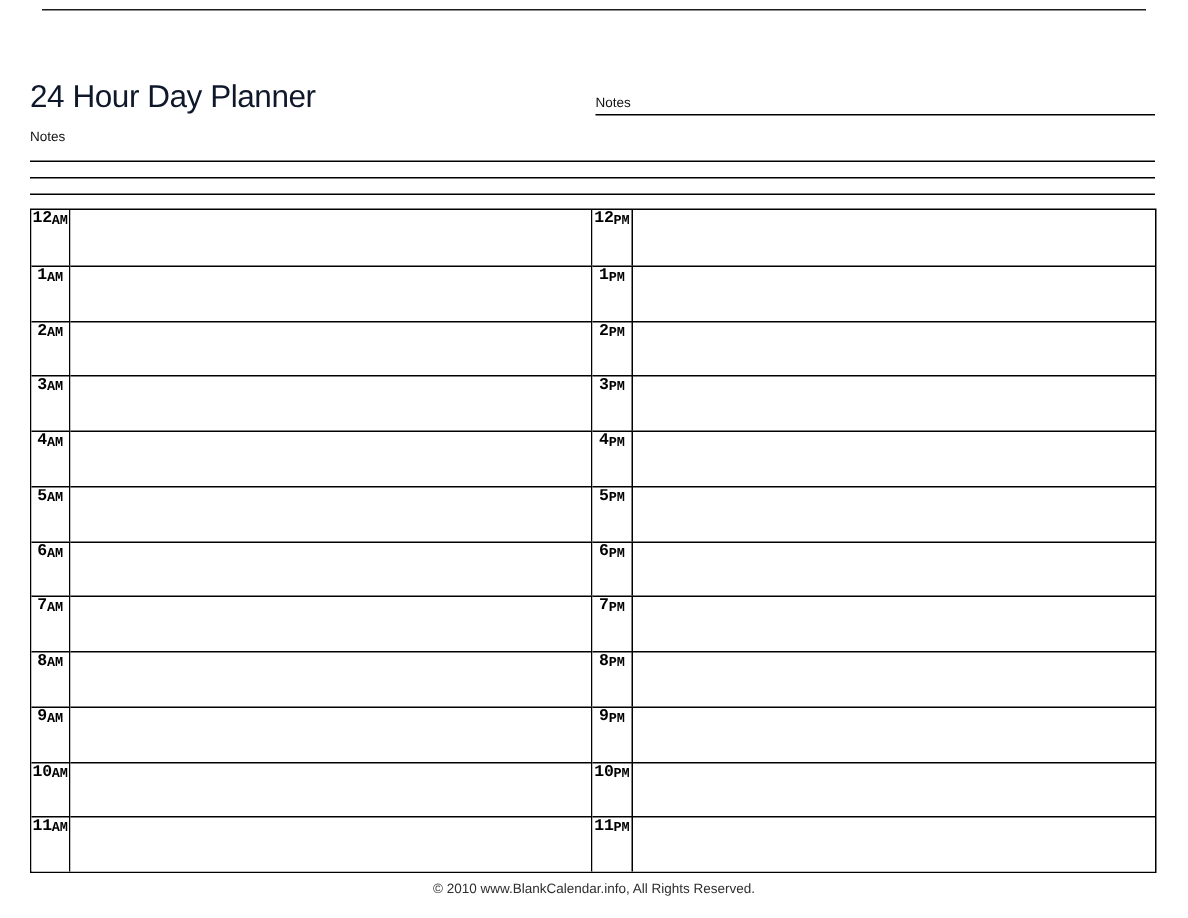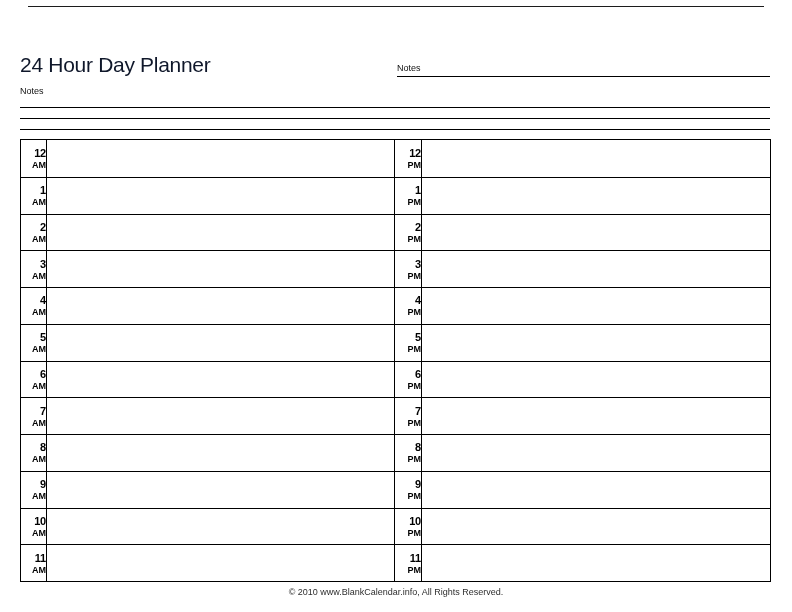--- a/index.html
+++ b/index.html
@@ -71,25 +71,26 @@
     background: #fff;
   }
   .cell {
     background: #fff;
   }
   .cell.br { border-right: 1.2px solid #000; }
   .cell.bt { border-top: 1.2px solid #000; }
 
   .time-cell {
     display: flex;
-    flex-direction: column;
-    align-items: flex-end;
+    flex-direction: row;
+    align-items: flex-start;
     justify-content: center;
     line-height: 1.0;
     padding-top: 1px;
+    font-family: Liberation Mono, monospace;
   }
   .hour-num {
     font-size: 11px;
     font-weight: 700;
     letter-spacing: -0.2px;
   }
   .meridiem {
     font-size: 9px;
     font-weight: 700;
     margin-top: 2px;

